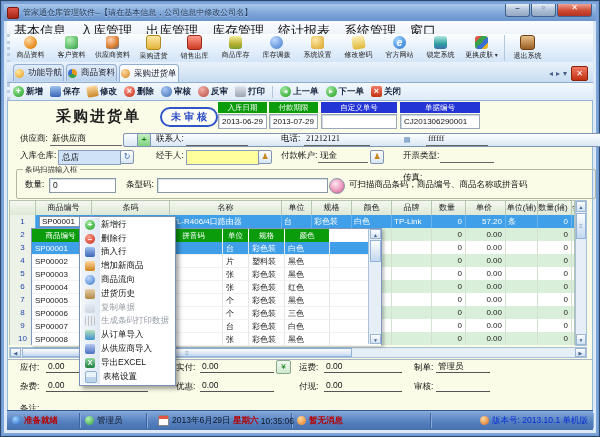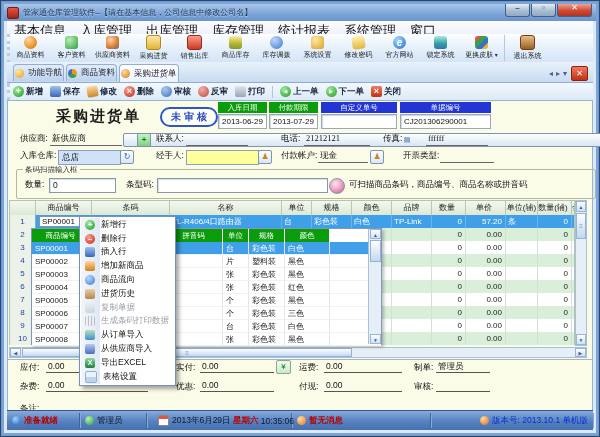--- a/index.html
+++ b/index.html
@@ -100,21 +100,21 @@
     border:1px solid #96b4d4;}
   .doc-title{position:absolute;left:48px;top:6px;font-size:15px;font-weight:bold;color:#1c1c1c;letter-spacing:2px;}
   .stamp{position:absolute;left:152px;top:6px;border:2px solid #2f55c8;border-radius:11px;color:#2b4cc4;
     font-size:10px;font-weight:bold;letter-spacing:3px;padding:1px 6px 1px 9px;background:rgba(255,255,255,.5);}
   .hfield{position:absolute;top:1px;}
   .hfield .hcap{height:11px;font-size:7.5px;color:#fff;text-align:center;line-height:11px;}
   .hfield .hcap.green{background:var(--green,#0a9c0a);}
   .hfield .hcap.blue{background:var(--blue,#2335d4);}
   .hfield .hval{height:13px;background:#fff;border:1px solid #9aa8b8;box-shadow:inset 1px 1px 1px #cdd6de;
     font-size:8px;line-height:13px;padding-left:3px;color:#111;margin-top:1px;}
-  .f1{left:210px;width:49px;} .f2{left:261px;width:49px;} .f3{left:313px;width:76px;} .f4{left:392px;width:91px;}
+  .f1{left:210px;width:49px;} .f2{left:261px;width:49px;} .f3{left:313px;width:76px;} .f4{left:392px;width:80px;}
 
   .frow{position:absolute;height:14px;font-size:8.5px;color:#111;}
   .flabel{position:absolute;white-space:nowrap;}
   .fval{position:absolute;border-bottom:1px solid #666;height:12px;font-size:8.5px;color:#111;padding-left:2px;font-family:Liberation Serif, serif;}
   .fbox{position:absolute;height:13px;border:1px solid #8aa0be;font-size:8.5px;line-height:13px;padding-left:3px;}
   .sbtn{position:absolute;width:12px;height:12px;border:1px solid #7f94ae;border-radius:2px;
     background:linear-gradient(#fdfefe,#d8e6f4);}
   .sbtn::after{position:absolute;inset:0;text-align:center;font-size:8px;line-height:12px;}
   .sbtn.grid::after{content:"▤";color:#3a6fb0;font-size:7px;}
   .sbtn.plus{background:linear-gradient(#c8f0c8,#7fd07f);}
@@ -419,21 +419,21 @@
 
     <div class="frow" style="left:0;top:32px;right:0;">
       <span class="flabel" style="left:12px;">供应商:</span>
       <span class="fval" style="left:42px;width:70px;">新供应商</span>
       <span class="sbtn grid" style="left:115px;top:0;"></span>
       <span class="sbtn plus" style="left:129px;top:0;"></span>
       <span class="flabel" style="left:148px;">联系人:</span>
       <span class="fval" style="left:178px;width:60px;"></span>
       <span class="flabel" style="left:273px;">电话:</span>
       <span class="fval" style="left:296px;width:64px;">21212121</span>
-      <span class="flabel" style="left:375px;">传真:</span>
+      <span class="flabel" style="left:395px;margin-top:39px;">传真:</span>
       <span class="fval" style="left:418px;width:60px;">ffffff</span>
     </div>
 
     <div class="frow" style="left:0;top:49px;right:0;">
       <span class="flabel" style="left:12px;">入库仓库:</span>
       <span class="fbox" style="left:50px;width:58px;background:#cfe2f8;">总店</span>
       <span class="sbtn arrowbtn" style="left:112px;top:0;"></span>
       <span class="flabel" style="left:148px;">经手人:</span>
       <span class="fbox" style="left:178px;width:68px;background:#ffff9c;"></span>
       <span class="sbtn person" style="left:250px;top:0;"></span>

